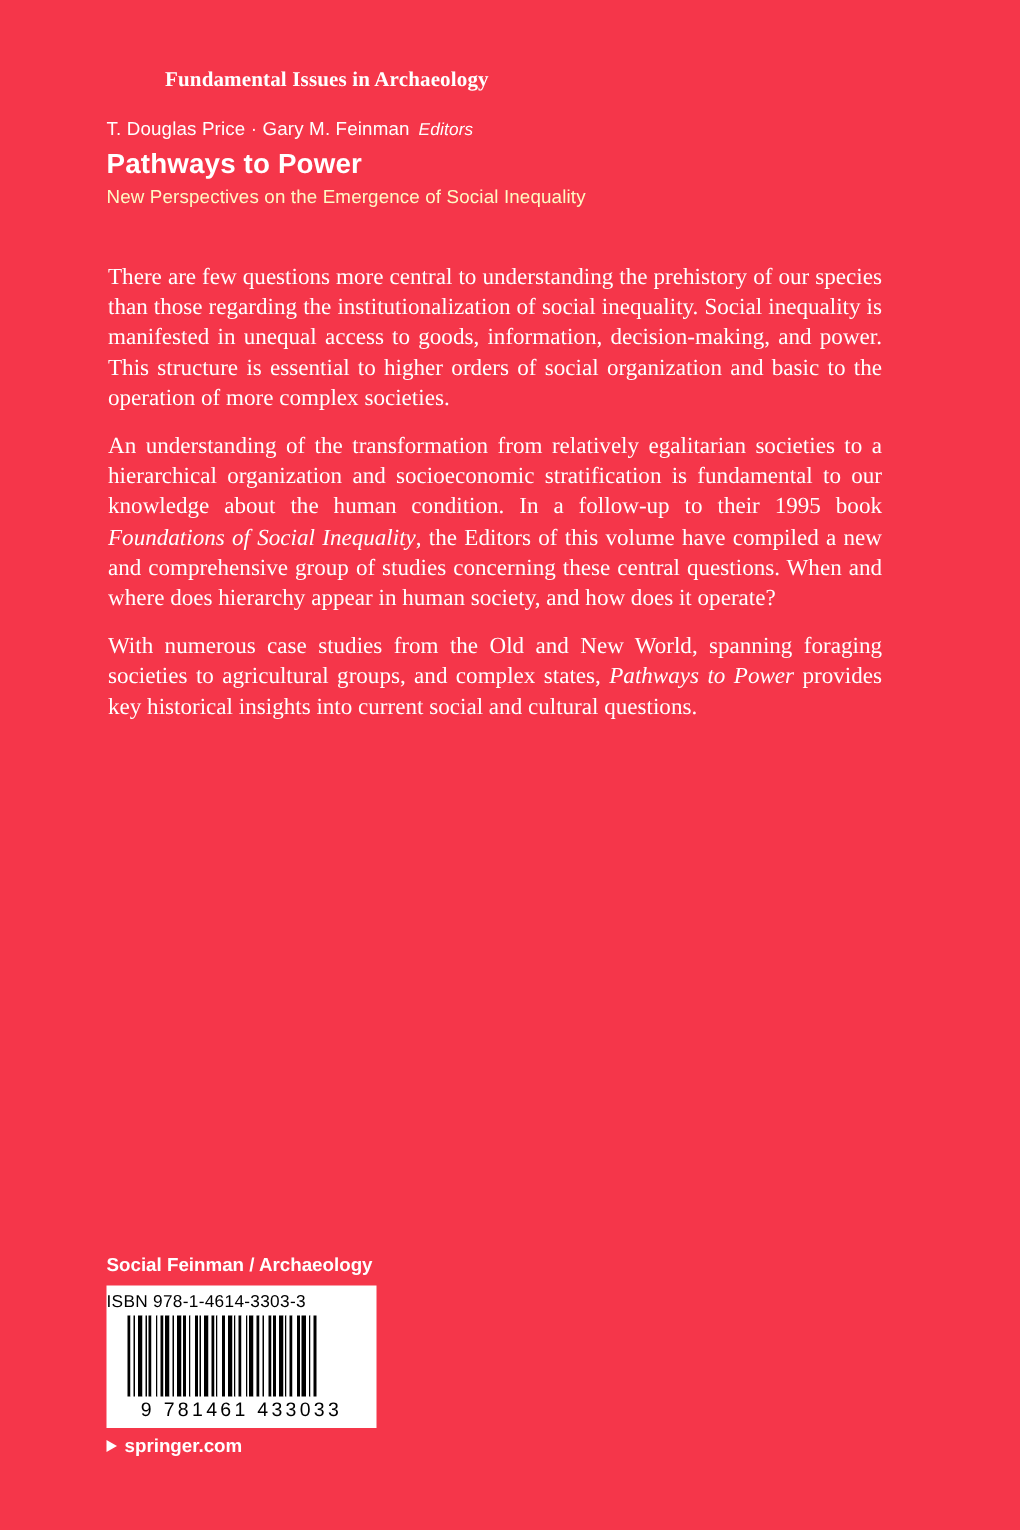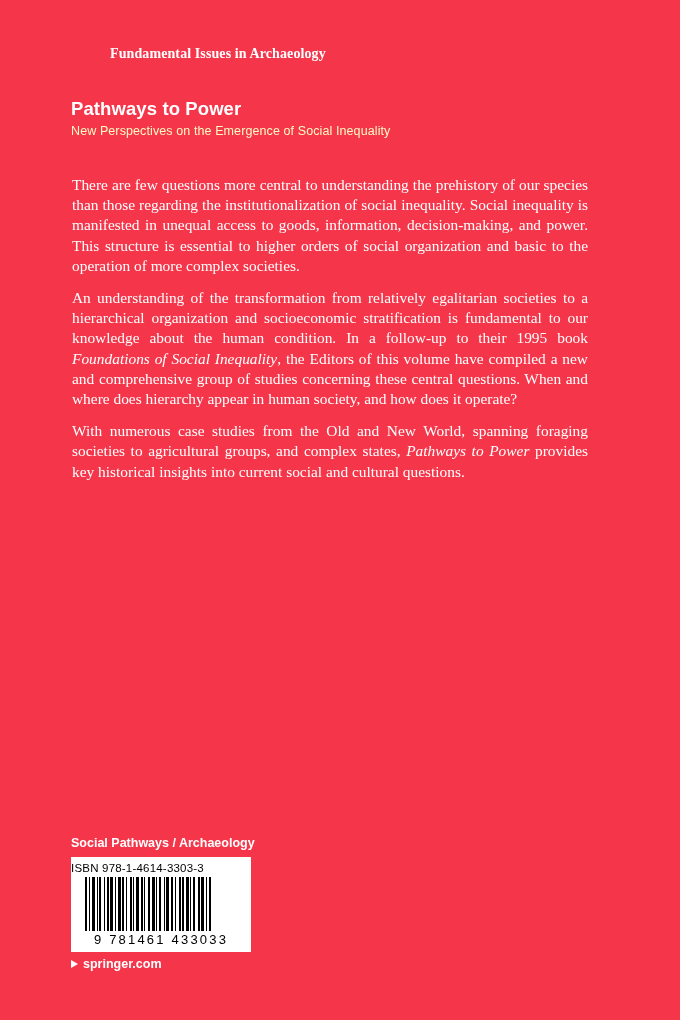--- a/index.html
+++ b/index.html
@@ -153,32 +153,35 @@
     margin-right: 5px;
   }
 </style>
 </head>
 <body>
 
 <div class="page">
 
   <div class="series">Fundamental Issues in Archaeology</div>
 
+  <div class="editors">
+    <span>T. Douglas Price · Gary M. Feinman</span><span class="ed-label">Editors</span>
+  </div>
 
   <div class="title">Pathways to Power</div>
 
   <div class="subtitle">New Perspectives on the Emergence of Social Inequality</div>
 
   <div class="blurb">
     <p>There are few questions more central to understanding the prehistory of our species than those regarding the institutionalization of social inequality. Social inequality is manifested in unequal access to goods, information, decision-making, and power. This structure is essential to higher orders of social organization and basic to the operation of more complex societies.</p>
     <p><span>An understanding of the transformation from relatively egalitarian societies to a hierarchical organization and socioeconomic stratification is fundamental to our knowledge about the human condition. In a follow-up to their 1995 book </span><i>Foundations of Social Inequality</i><span>, the Editors of this volume have compiled a new and comprehensive group of studies concerning these central questions. When and where does hierarchy appear in human society, and how does it operate?</span></p>
     <p><span>With numerous case studies from the Old and New World, spanning foraging societies to agricultural groups, and complex states, </span><i>Pathways to Power</i><span> provides key historical insights into current social and cultural questions.</span></p>
   </div>
 
-  <div class="category">Social Pathways / Archaeology</div>
+  <div class="category">Social Feinman / Archaeology</div>
 
   <div class="barcode-box">
     <div class="isbn-text">ISBN 978-1-4614-3303-3</div>
     <div class="bars">
       <span style="width:2px"></span>
         <span style="width:2px;background:#fff"></span>
         <span style="width:1px"></span>
         <span style="width:2px;background:#fff"></span>
         <span style="width:3px"></span>
         <span style="width:2px;background:#fff"></span>

